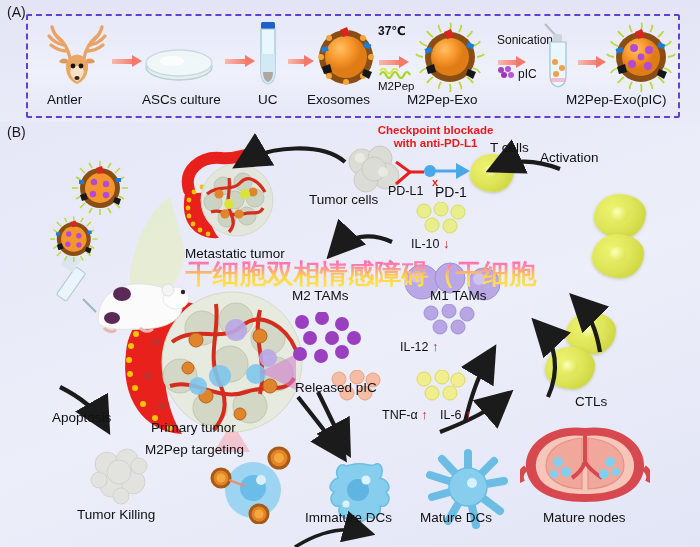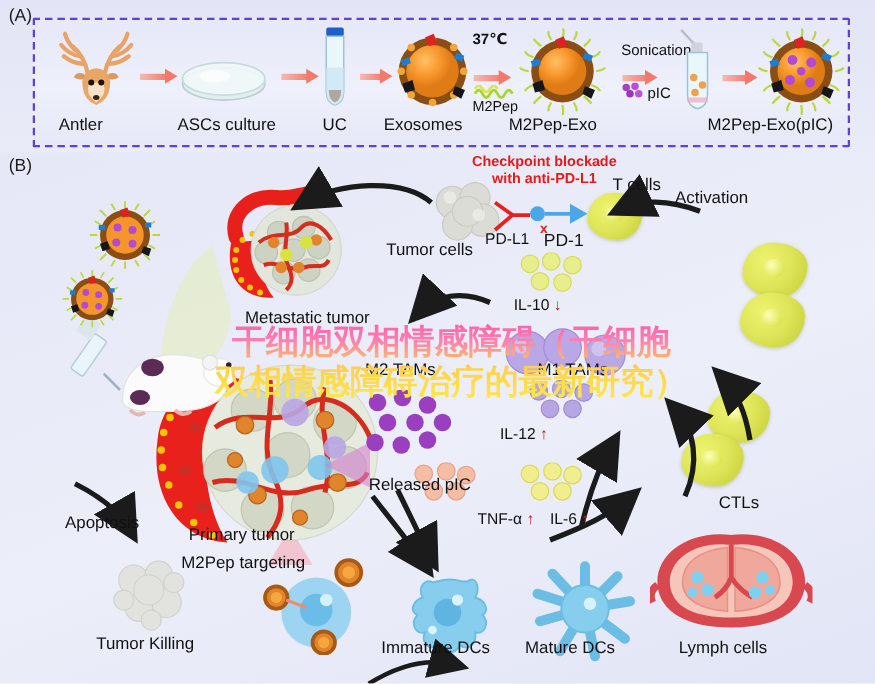--- a/index.html
+++ b/index.html
@@ -411,21 +411,21 @@
       </g>
       <g>
           <circle cx="52" cy="52" r="4.6" fill="#e0852c"></circle>
           <circle cx="86" cy="50" r="4.6" fill="#e0852c"></circle>
          <circle cx="72" cy="72" r="4.6" fill="#e0852c"></circle>
           <circle cx="58" cy="72" r="4.6" fill="#e0852c"></circle>
         </g>
       <circle cx="78" cy="52" r="5" fill="#d8e43c"></circle>
         <circle cx="62" cy="62" r="5" fill="#d8e43c"></circle>
     </svg>
-    <span class="bLabel" style="left:185px;top:124px;padding-left:11px;">Metastatic tumor</span>
+    <span class="bLabel" style="left:185px;top:124px;">Metastatic tumor</span>
 
     <svg style="position:absolute;left:340px;top:18px;width:66px;height:60px;z-index:10;" viewBox="0 0 66 60">
       <g fill="#dcdcd6" stroke="#cbcbc2" stroke-width="1">
         <circle cx="22" cy="22" r="13"></circle>
           <circle cx="40" cy="18" r="12"></circle>
           <circle cx="46" cy="36" r="13"></circle>
         <circle cx="26" cy="40" r="12"></circle>
           <circle cx="34" cy="29" r="12"></circle>
       </g>
       <g fill="#f1f1ec" opacity=".7">
@@ -678,21 +678,20 @@
           <circle cx="38" cy="40" r="5"></circle>
           <circle cx="46" cy="50" r="5"></circle>
           <circle cx="34" cy="52" r="4"></circle>
         <circle cx="90" cy="40" r="5"></circle>
           <circle cx="84" cy="52" r="5"></circle>
           <circle cx="96" cy="50" r="4"></circle>
         </g>
       <path d="M6 46 q-8 6 -4 14" fill="none" stroke="#d7494f" stroke-width="6"></path>
       <path d="M124 46 q8 6 4 14" fill="none" stroke="#d7494f" stroke-width="6"></path>
     </svg>
-    <span class="bLabel" style="left:543px;top:388px;">Lymph cells</span>
+    <span class="bLabel" style="left:543px;top:388px;">Mature nodes</span>
   </div>
 
   <div id="wm">
     <span class="ln">干细胞双相情感障碍（干细胞</span>
-    <span class="ln">双相情感障碍治疗的最新研究）</span>
   </div>
 
 </div>
 
 </body></html>

